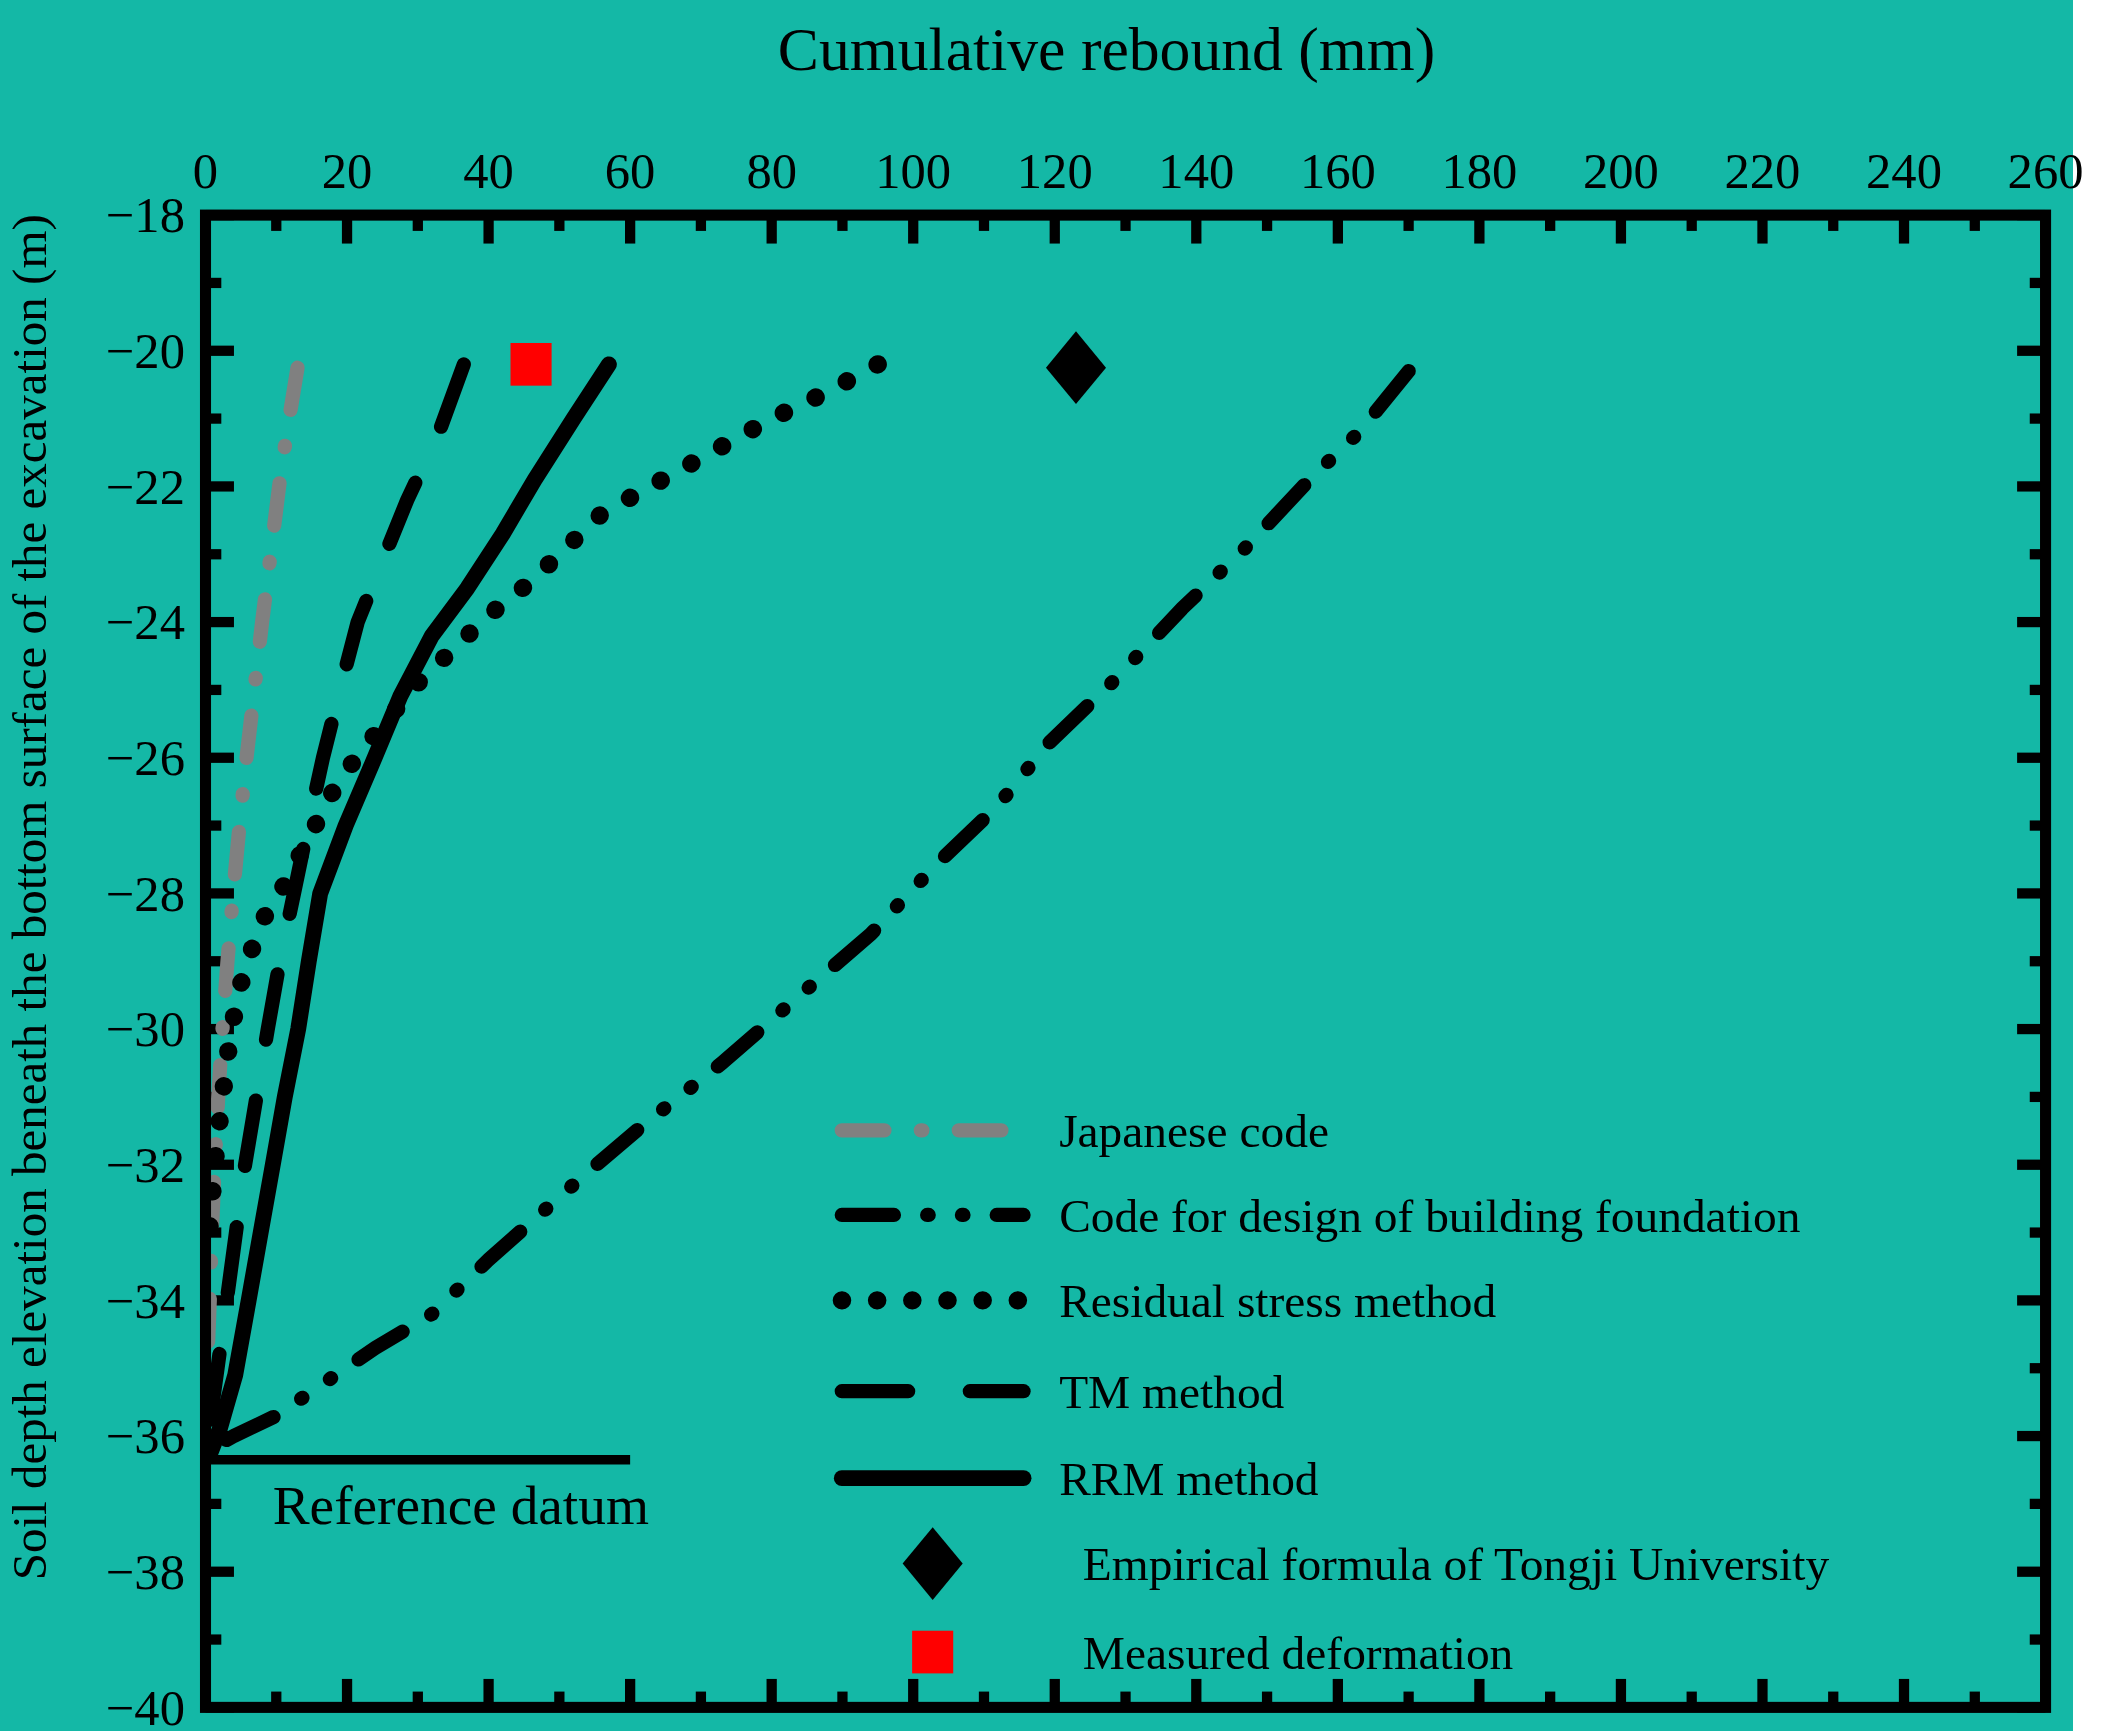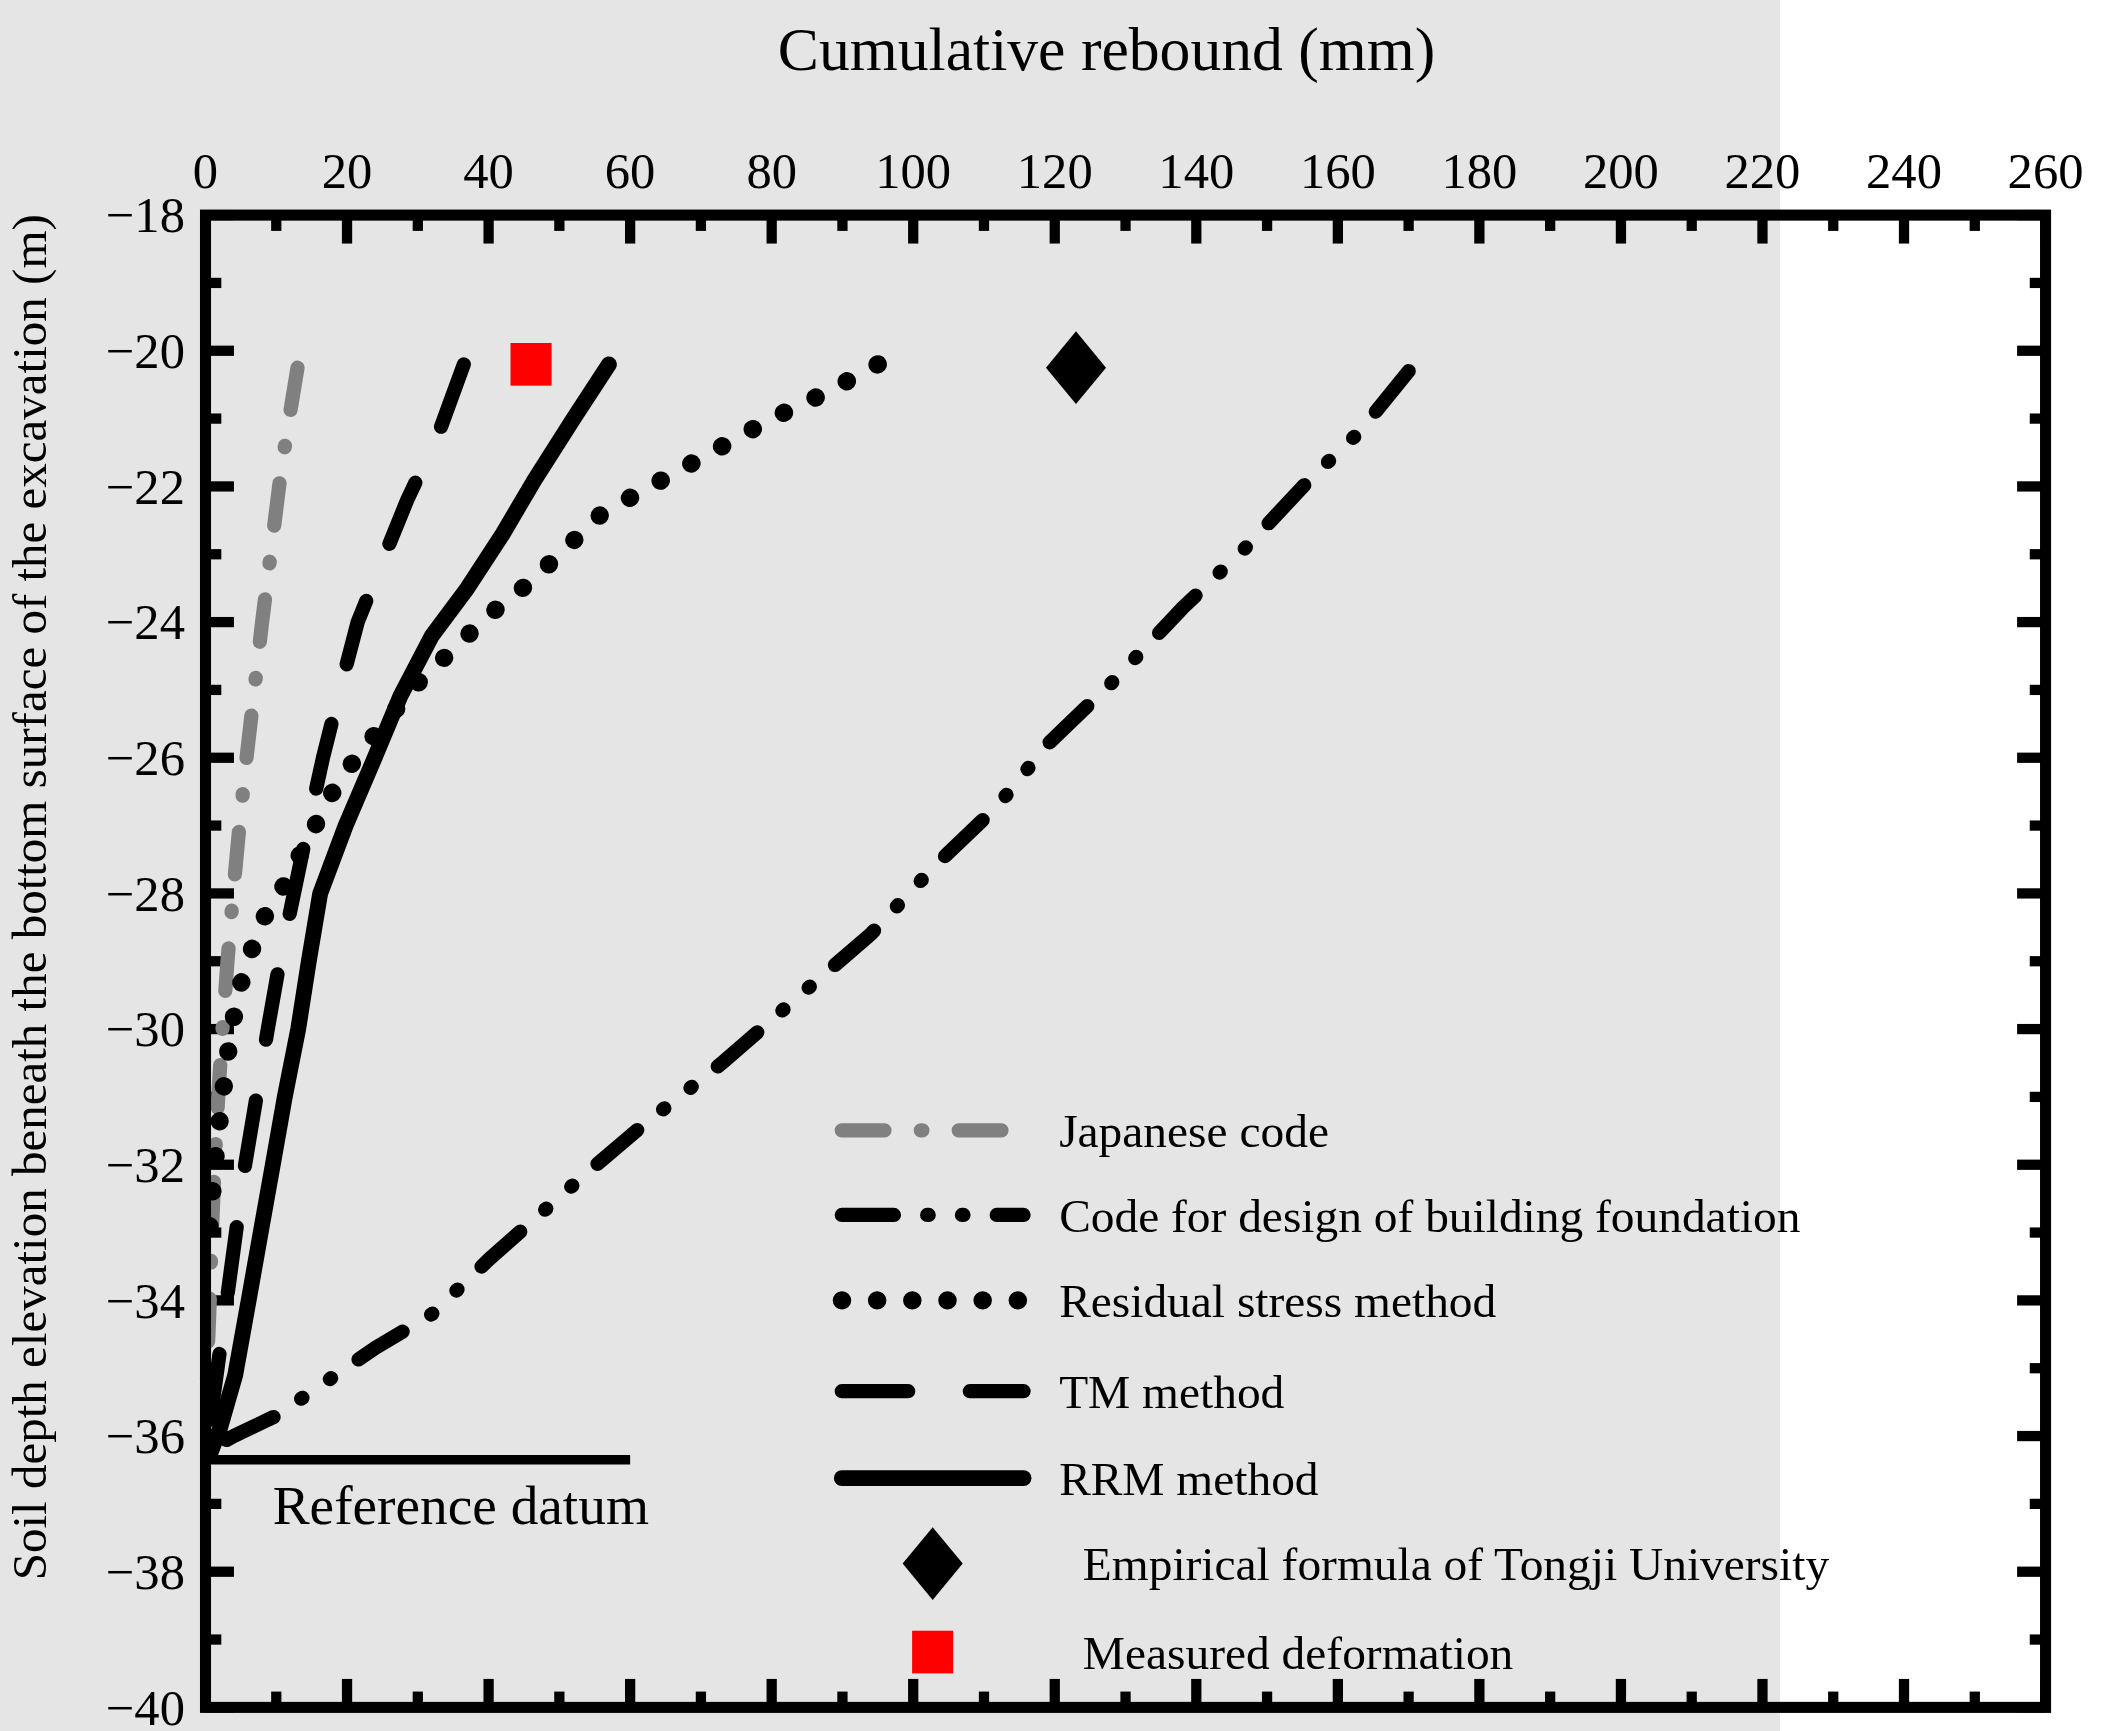--- a/index.html
+++ b/index.html
@@ -1,23 +1,23 @@
 <!DOCTYPE html>
 <html style="font-size:12.6px"><head>
 <meta charset="utf-8">
 <style>
   html, body {
     margin: 0;
     padding: 0;
     background: #ffffff;
   }
   .chart-wrap {
-    width: 1780px;
+    width: 2073px;
     height: 1732px;
-    background: #e5e5e5;
+    background: #14b8a6;
     position: relative;
     text-decoration: underline;
   }
   svg { display: block; }
   text {
     font-family: "Liberation Serif", "DejaVu Serif", serif;
     fill: #000000;
   }
   .axis-title   { font-size: 78px; }
   .y-axis-title { font-size: 62px; }

